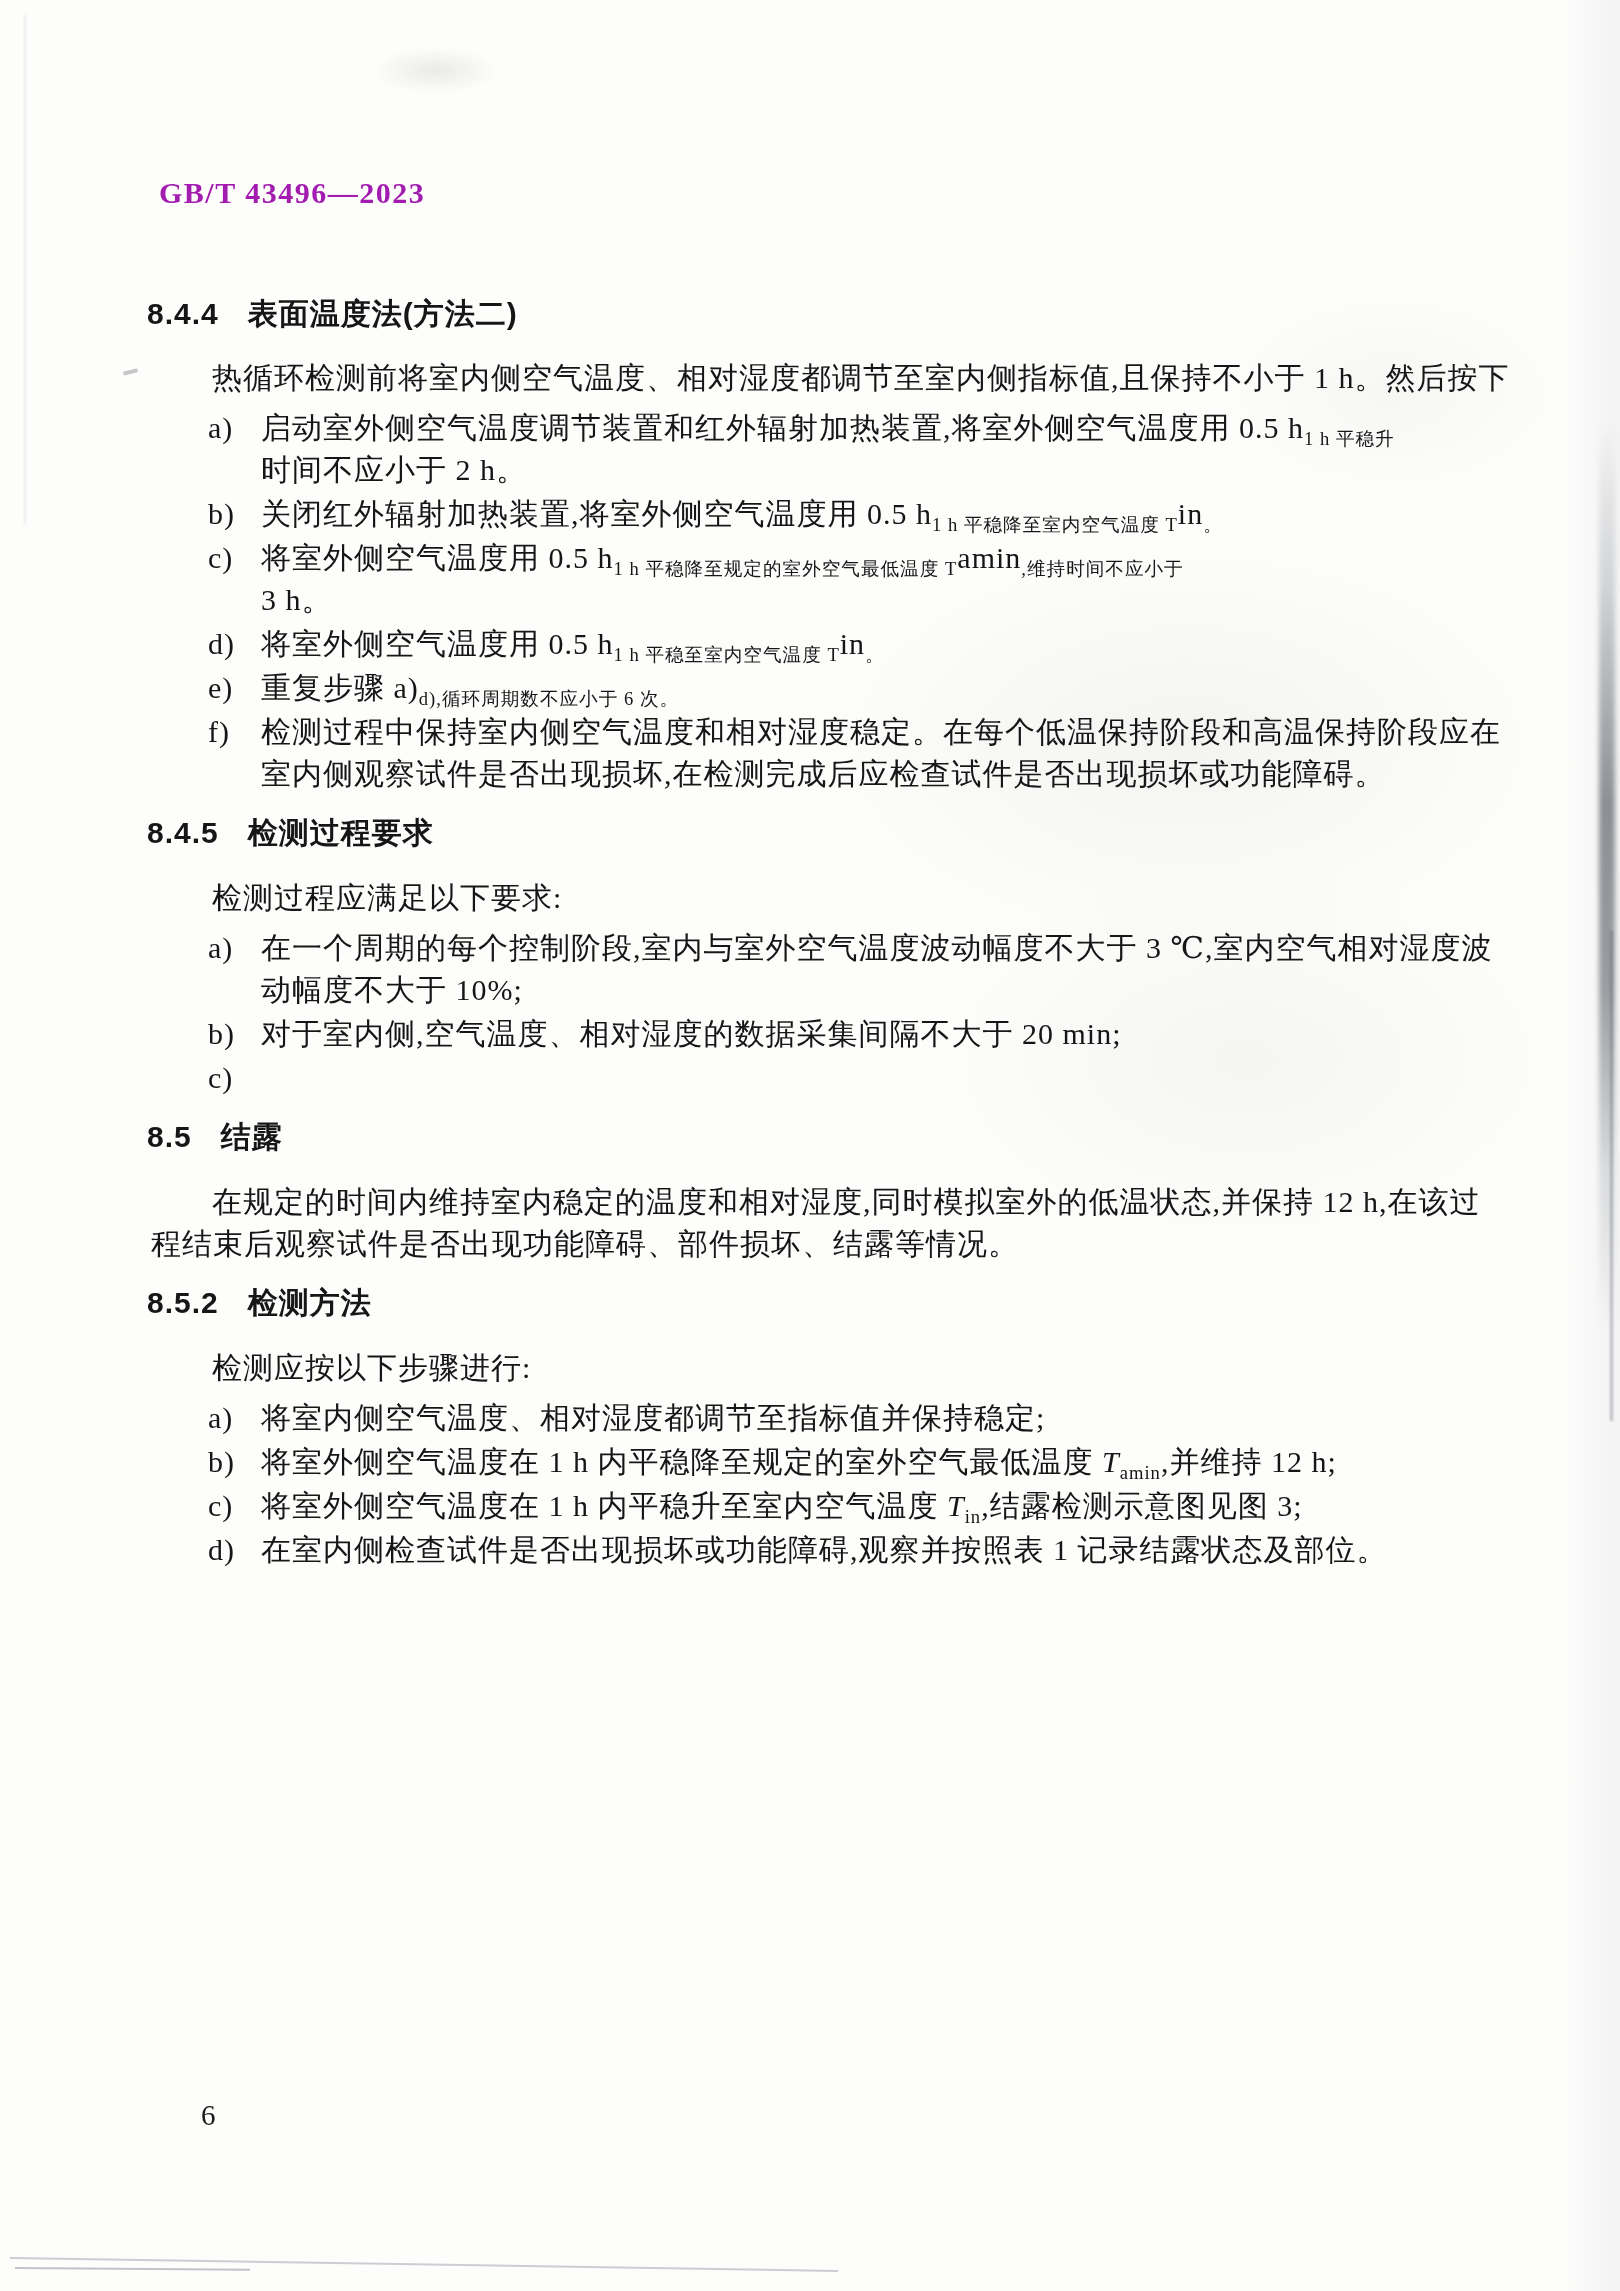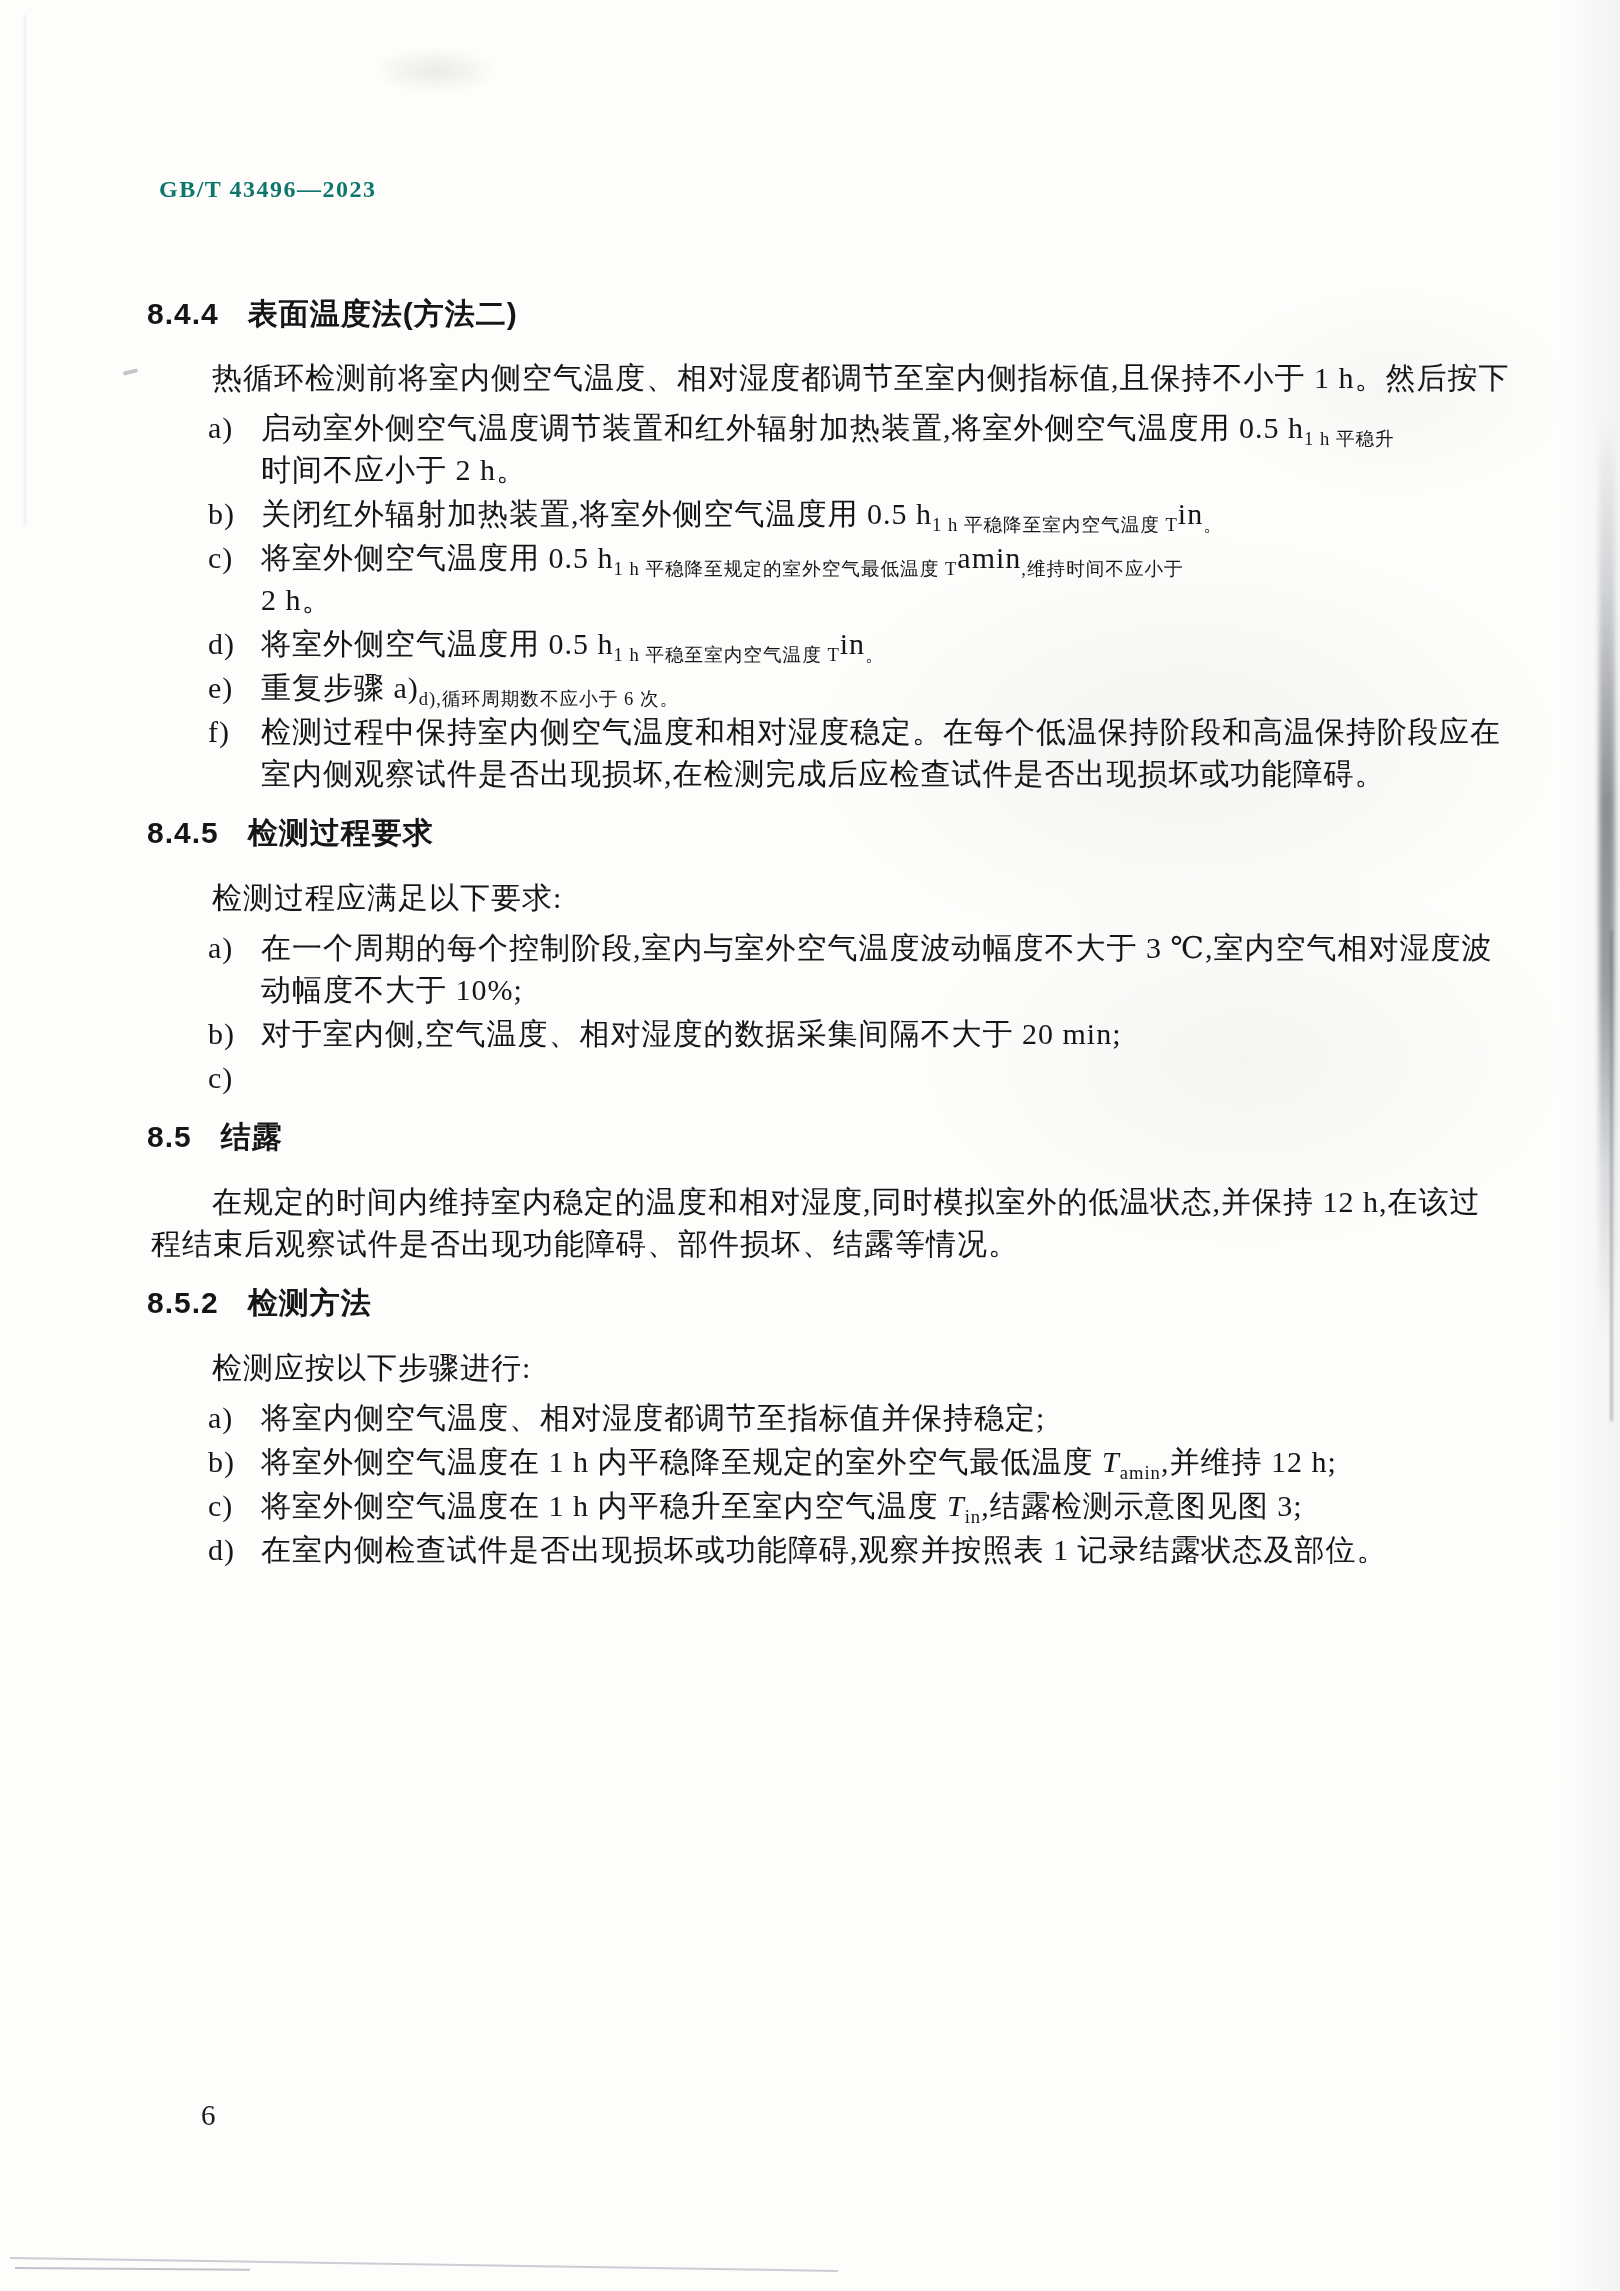--- a/index.html
+++ b/index.html
@@ -31,21 +31,21 @@
     background:radial-gradient(ellipse at center,rgba(170,170,165,.08),rgba(170,170,165,0) 70%);}
   .art-speck{left:123px;top:370px;width:14.7px;height:3.9px;background:rgba(90,95,110,.35);
     transform:rotate(-14deg);border-radius:2px;}
   .art-lineA{left:9.8px;top:2257px;width:828px;height:2px;background:rgba(130,135,155,.40);
     transform:rotate(0.9deg);transform-origin:left center;}
   .art-lineB{left:14.7px;top:2267px;width:235px;height:2px;background:rgba(120,125,145,.45);
     transform:rotate(0.4deg);transform-origin:left center;}
   
   .doc-header{
     position:absolute;left:159px;top:176px;
-    font-weight:bold;font-size:24px;letter-spacing:1.5px;color:#0f766e;
+    font-weight:bold;font-size:30px;letter-spacing:1.5px;color:#a21caf;
     white-space:nowrap;
   }
   .content{
     position:absolute;left:147px;top:275px;width:1382px;
     font-size:30px;line-height:42px;letter-spacing:1px;
   }
   .heading{
     font-family:"Liberation Sans","DejaVu Sans",sans-serif;
     font-weight:bold;font-size:30px;letter-spacing:1px;
     margin:17.6px 0 22.5px 0;white-space:nowrap;
@@ -100,21 +100,21 @@
         <div class="list-item">
           <div class="marker">b)</div>
           <div class="item-lines">
             <div class="line">关闭红外辐射加热装置,将室外侧空气温度用 0.5 h<sub>1 h 平稳降至室内空气温度 T</sub>in<sub>。</sub></div>
           </div>
         </div>
         <div class="list-item">
           <div class="marker">c)</div>
           <div class="item-lines">
             <div class="line">将室外侧空气温度用 0.5 h<sub>1 h 平稳降至规定的室外空气最低温度 T</sub>amin<sub>,维持时间不应小于</sub></div>
-            <div class="line">2 h。</div>
+            <div class="line">3 h。</div>
           </div>
         </div>
         <div class="list-item">
           <div class="marker">d)</div>
           <div class="item-lines">
             <div class="line">将室外侧空气温度用 0.5 h<sub>1 h 平稳至室内空气温度 T</sub>in<sub>。</sub></div>
           </div>
         </div>
         <div class="list-item">
           <div class="marker">e)</div>

